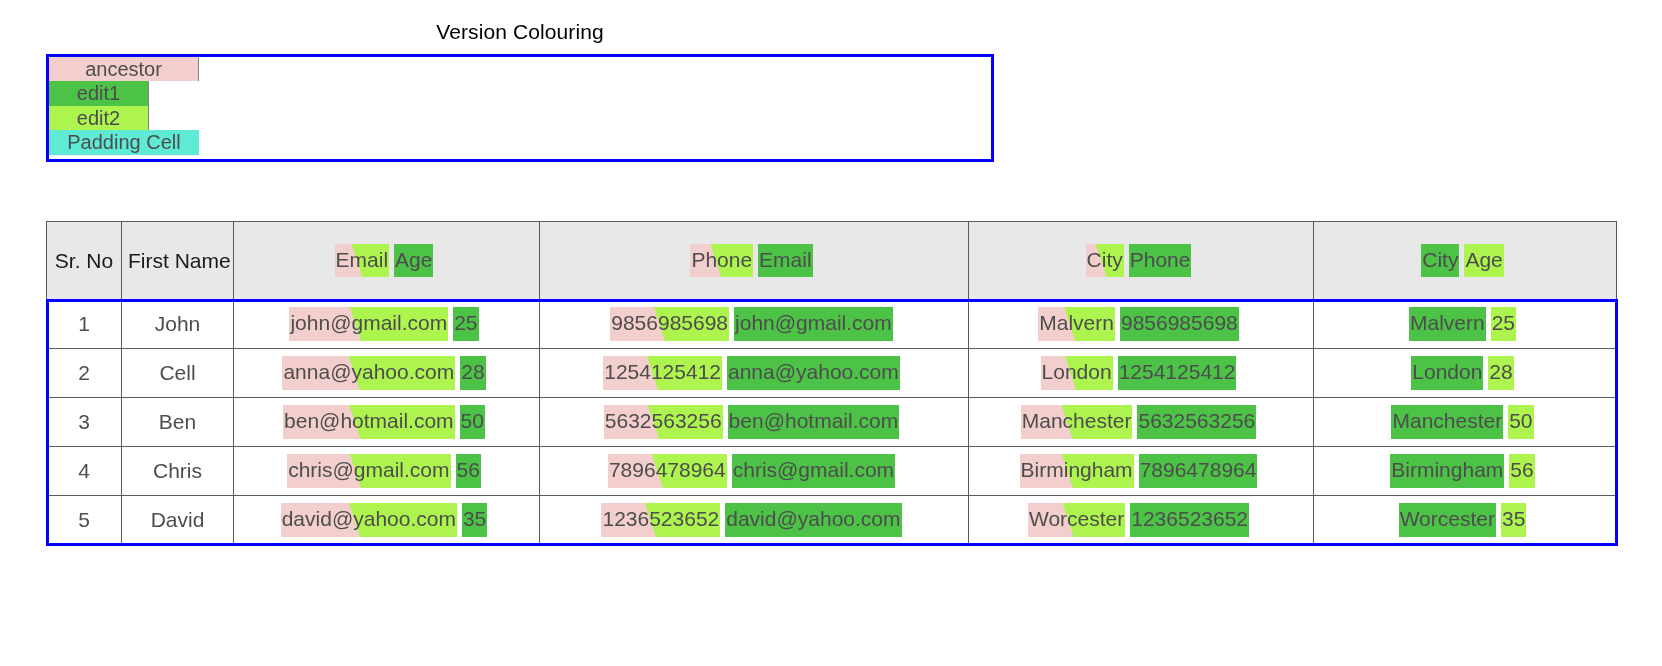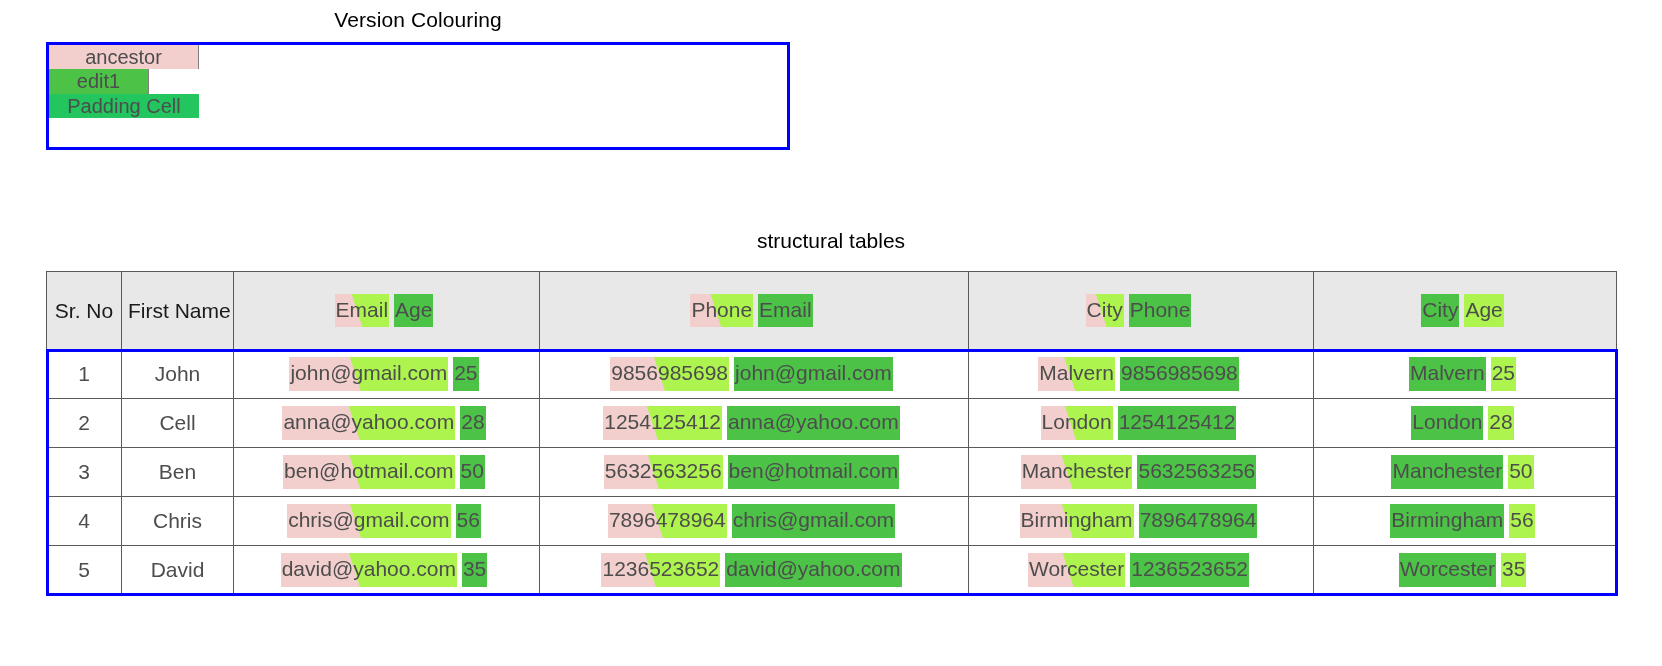--- a/index.html
+++ b/index.html
@@ -13,22 +13,22 @@
     font-family: "Liberation Sans", sans-serif;
     -webkit-font-smoothing: antialiased;
     overflow: hidden;
     position: relative;
   }
 
   
   .legend-section {
     position: absolute;
     left: 46px;
-    top: 0px;
-    width: 744px;
+    top: 12px;
+    width: 948px;
   }
   .legend-title {
     text-align: center;
     font-size: 21px;
     color: #000000;
     padding: 8px 0 10px 0;
     letter-spacing: 0.1px;
   }
   .legend-box {
     border: 3px solid #0000ff;
@@ -49,21 +49,21 @@
     box-sizing: border-box;
     border-right: 1px solid #808080;
     line-height: 1.22;
     padding: 0 6px;
   }
   .legend-cell:last-child { border-right: none; }
   .lc-ancestor { width: 150px; background: #f2cfcc; }
   .lc-edit1    { width: 100px; background: #4cc247; }
   .lc-edit2    { width: 100px; background: #adf44f; }
   .lc-unchanged{ width: 202px; background: #ffffff; }
-  .lc-padding  { width: 150px; background: #22c55e; }
+  .lc-padding  { width: 150px; background: #5eead4; }
   .lc-missing  { width: 144px; background: #b3b3b3; }
 
   
   .tables-section {
     position: absolute;
     left: 46px;
     top: 221px;
     width: 1570px;
   }
   .tables-title {
@@ -157,28 +157,30 @@
 
 <div class="legend-section">
   <div class="legend-title">Version Colouring</div>
   <div class="legend-box">
     <div class="legend-cell lc-ancestor">
       <span>ancestor</span>
     </div>
     <div class="legend-cell lc-edit1">
       <span>edit1</span>
     </div>
+    <div class="legend-cell lc-edit2">
+      <span>edit2</span>
+    </div>
     <div class="legend-cell lc-padding">
       <span>Padding Cell</span>
     </div>
   </div>
 </div>
 
 <div class="tables-section">
-  <div class="tables-title">structural tables</div>
 
   <div style="position:relative;">
     <table class="struct-table">
       <colgroup>
         <col class="col-sr">
           <col class="col-name">
           <col class="col-wide">
         <col class="col-wide2">
           <col class="col-wide3">
           <col class="col-wide4">

